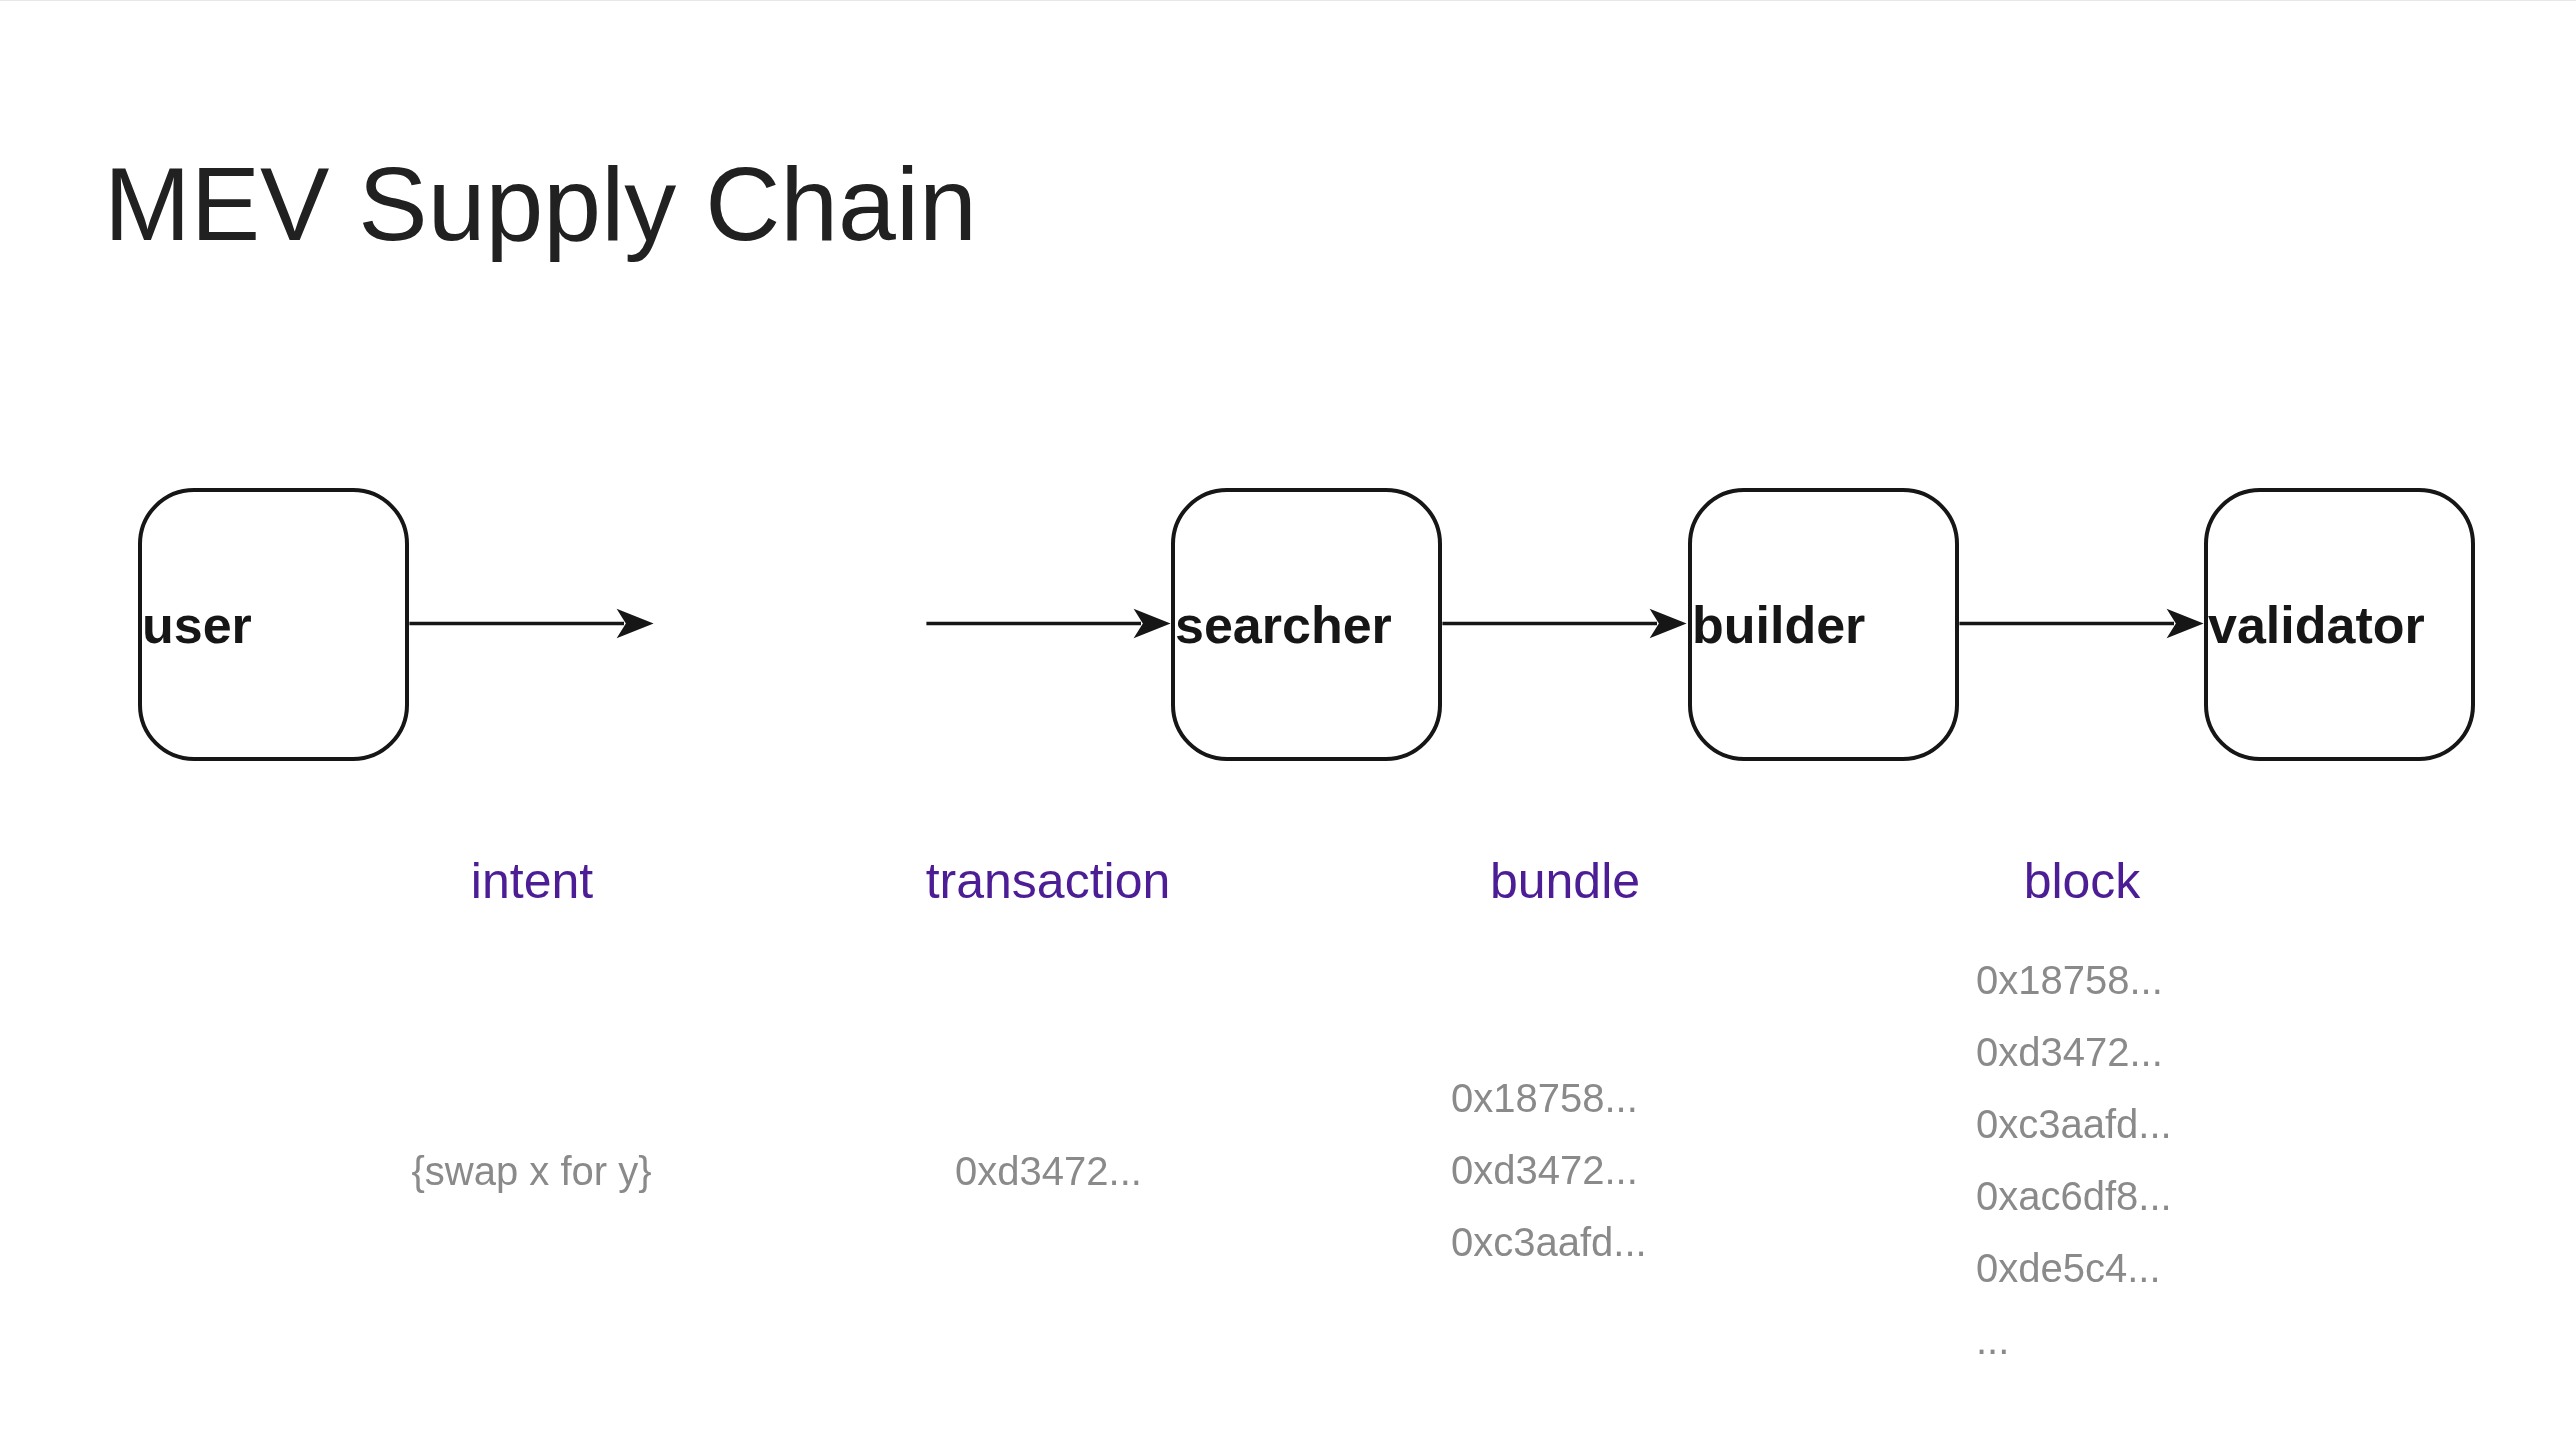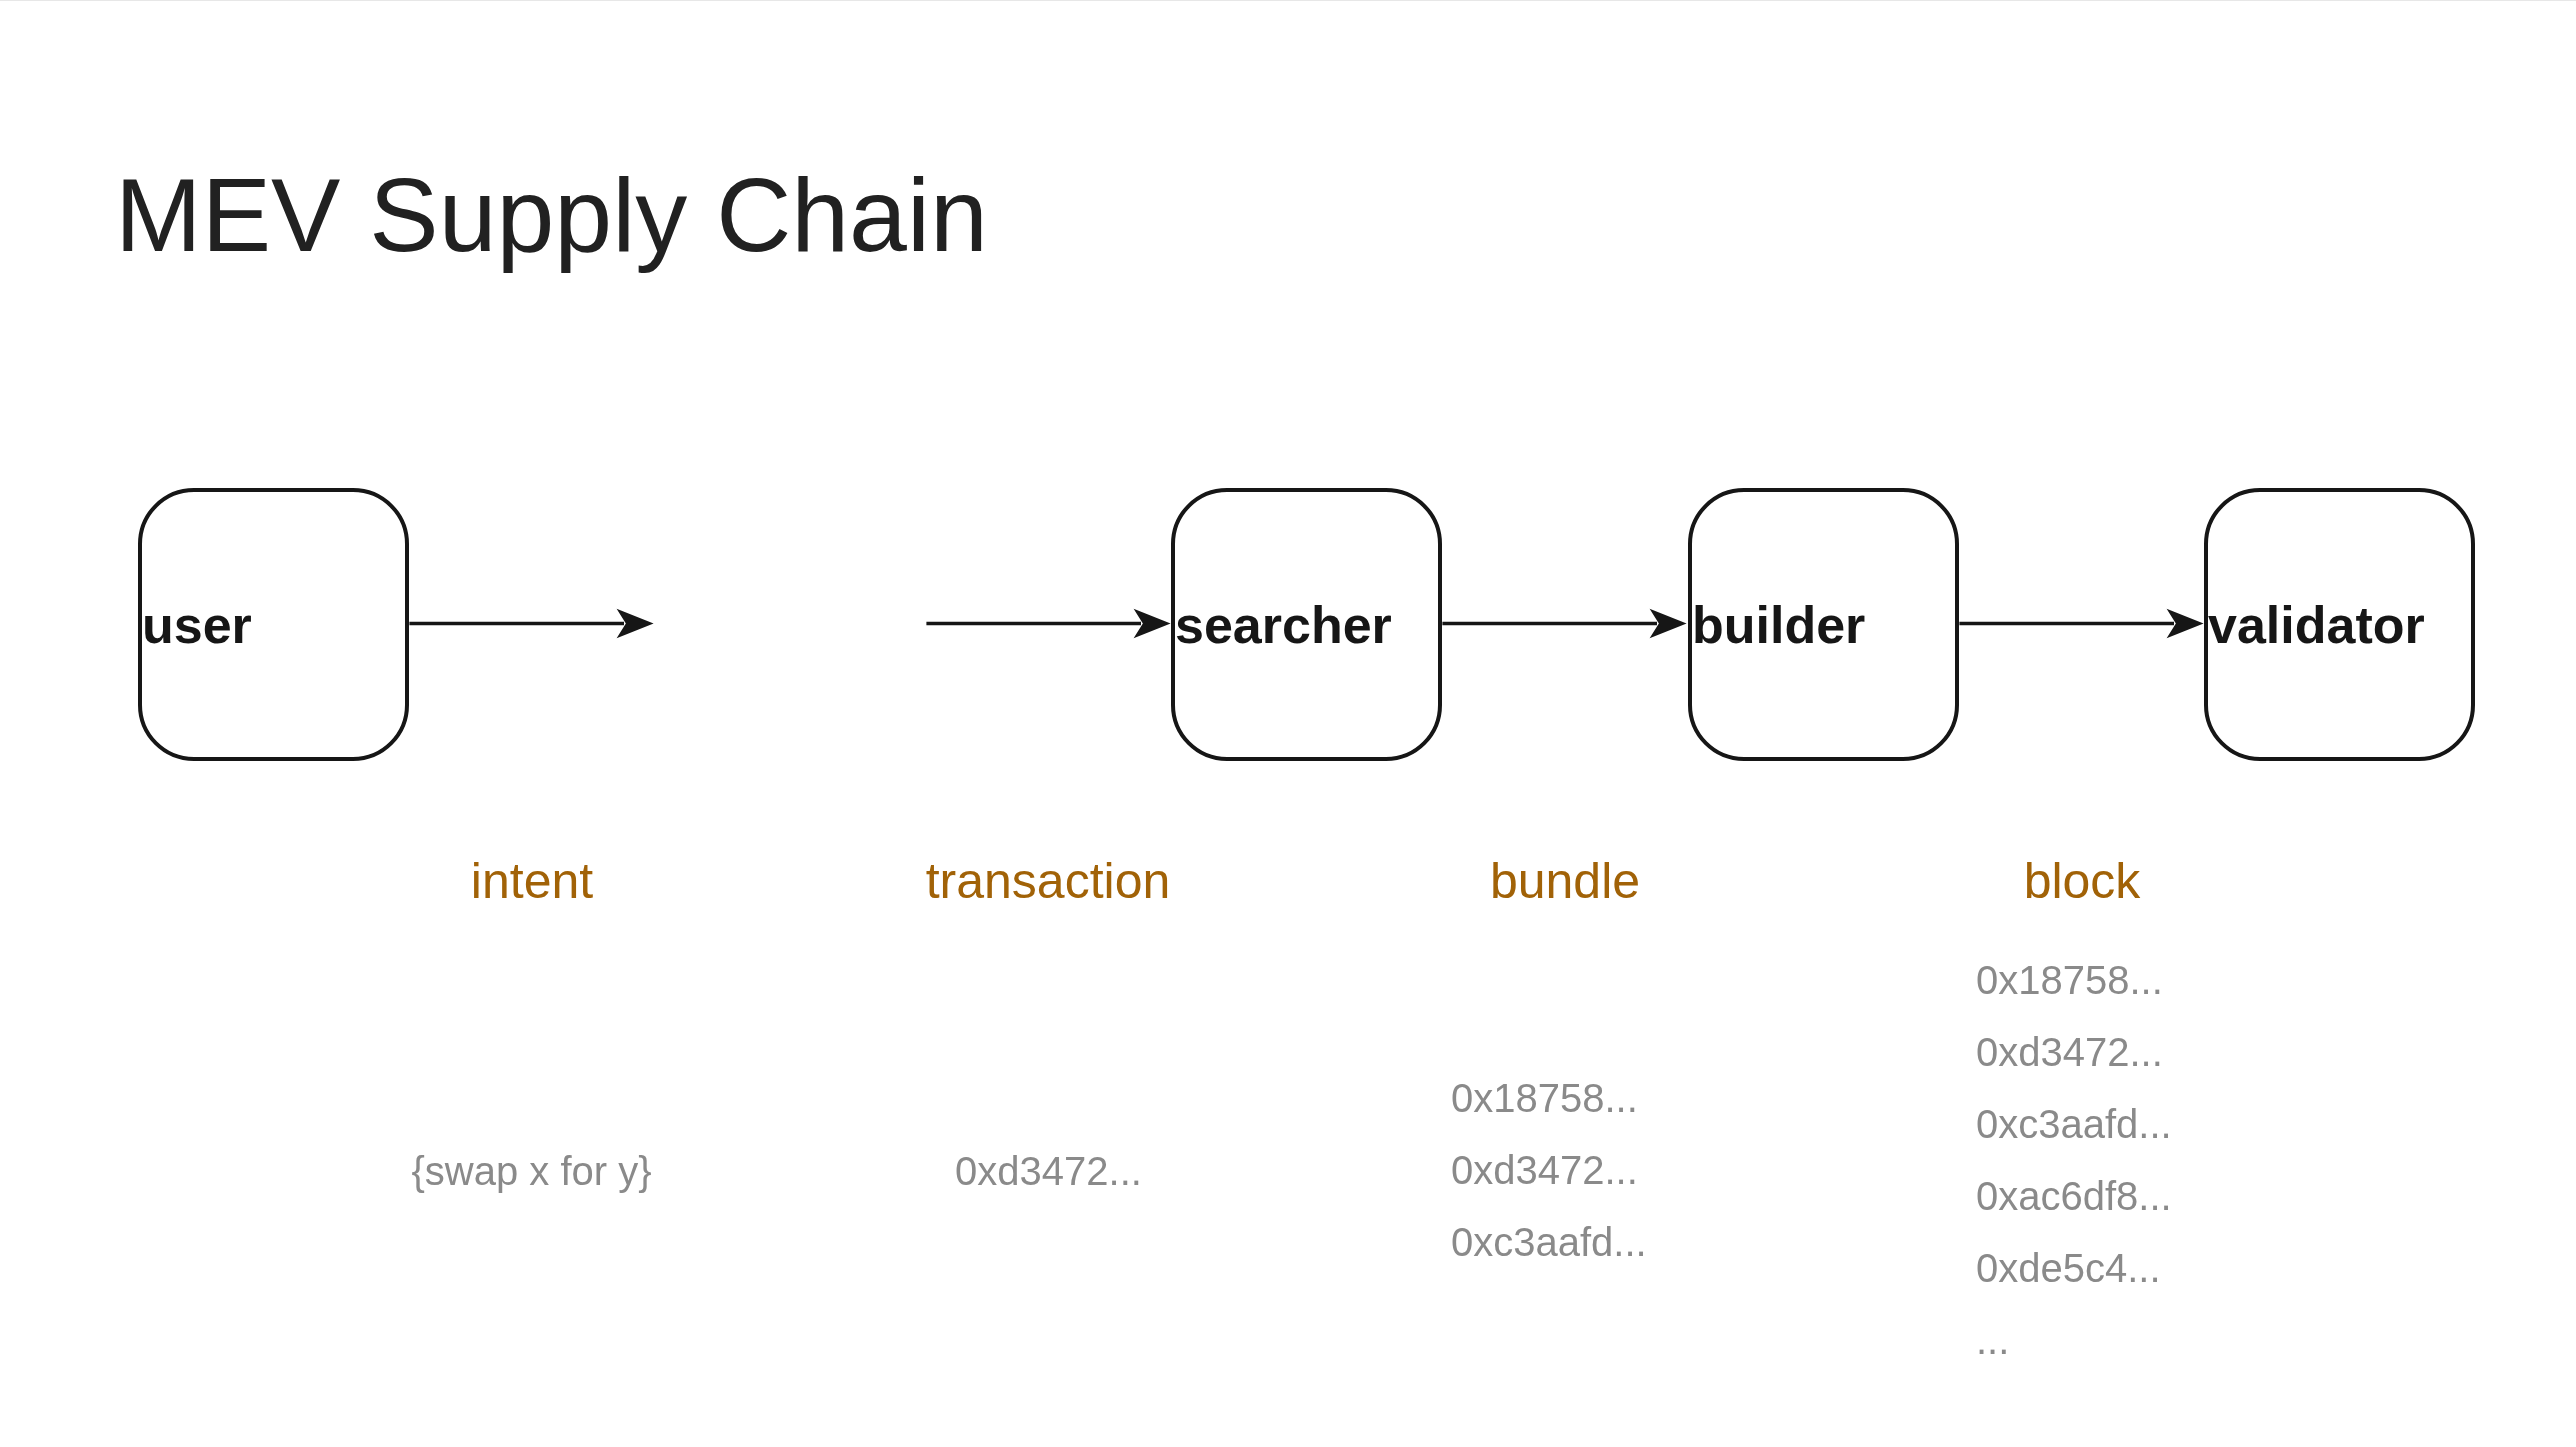--- a/index.html
+++ b/index.html
@@ -14,21 +14,21 @@
     background: #ffffff;
     border-top: 1.9px solid #e7e7e7;
     box-sizing: border-box;
     font-family: "Liberation Sans", "DejaVu Sans", sans-serif;
     overflow: hidden;
   }
   .page-title {
     position: absolute;
     left: 104px;
     top: 144px;
-    margin: 11px;
+    margin: 0;
     font-size: 104px;
     line-height: 119px;
     font-weight: 400;
     color: #212121;
     white-space: nowrap;
   }
   .flow-node {
     position: absolute;
     top: 487px;
     width: 271px;
@@ -54,21 +54,21 @@
     height: 37px;
     display: block;
   }
   .edge-label {
     position: absolute;
     top: 851px;
     width: 372px;
     line-height: 59px;
     text-align: center;
     font-size: 50px;
-    color: #a16207;
+    color: #4c1d95;
     white-space: nowrap;
   }
   .payload {
     position: absolute;
     font-size: 40px;
     line-height: 72px;
     color: #8a8a8a;
     white-space: nowrap;
   }
   .payload.centered {

